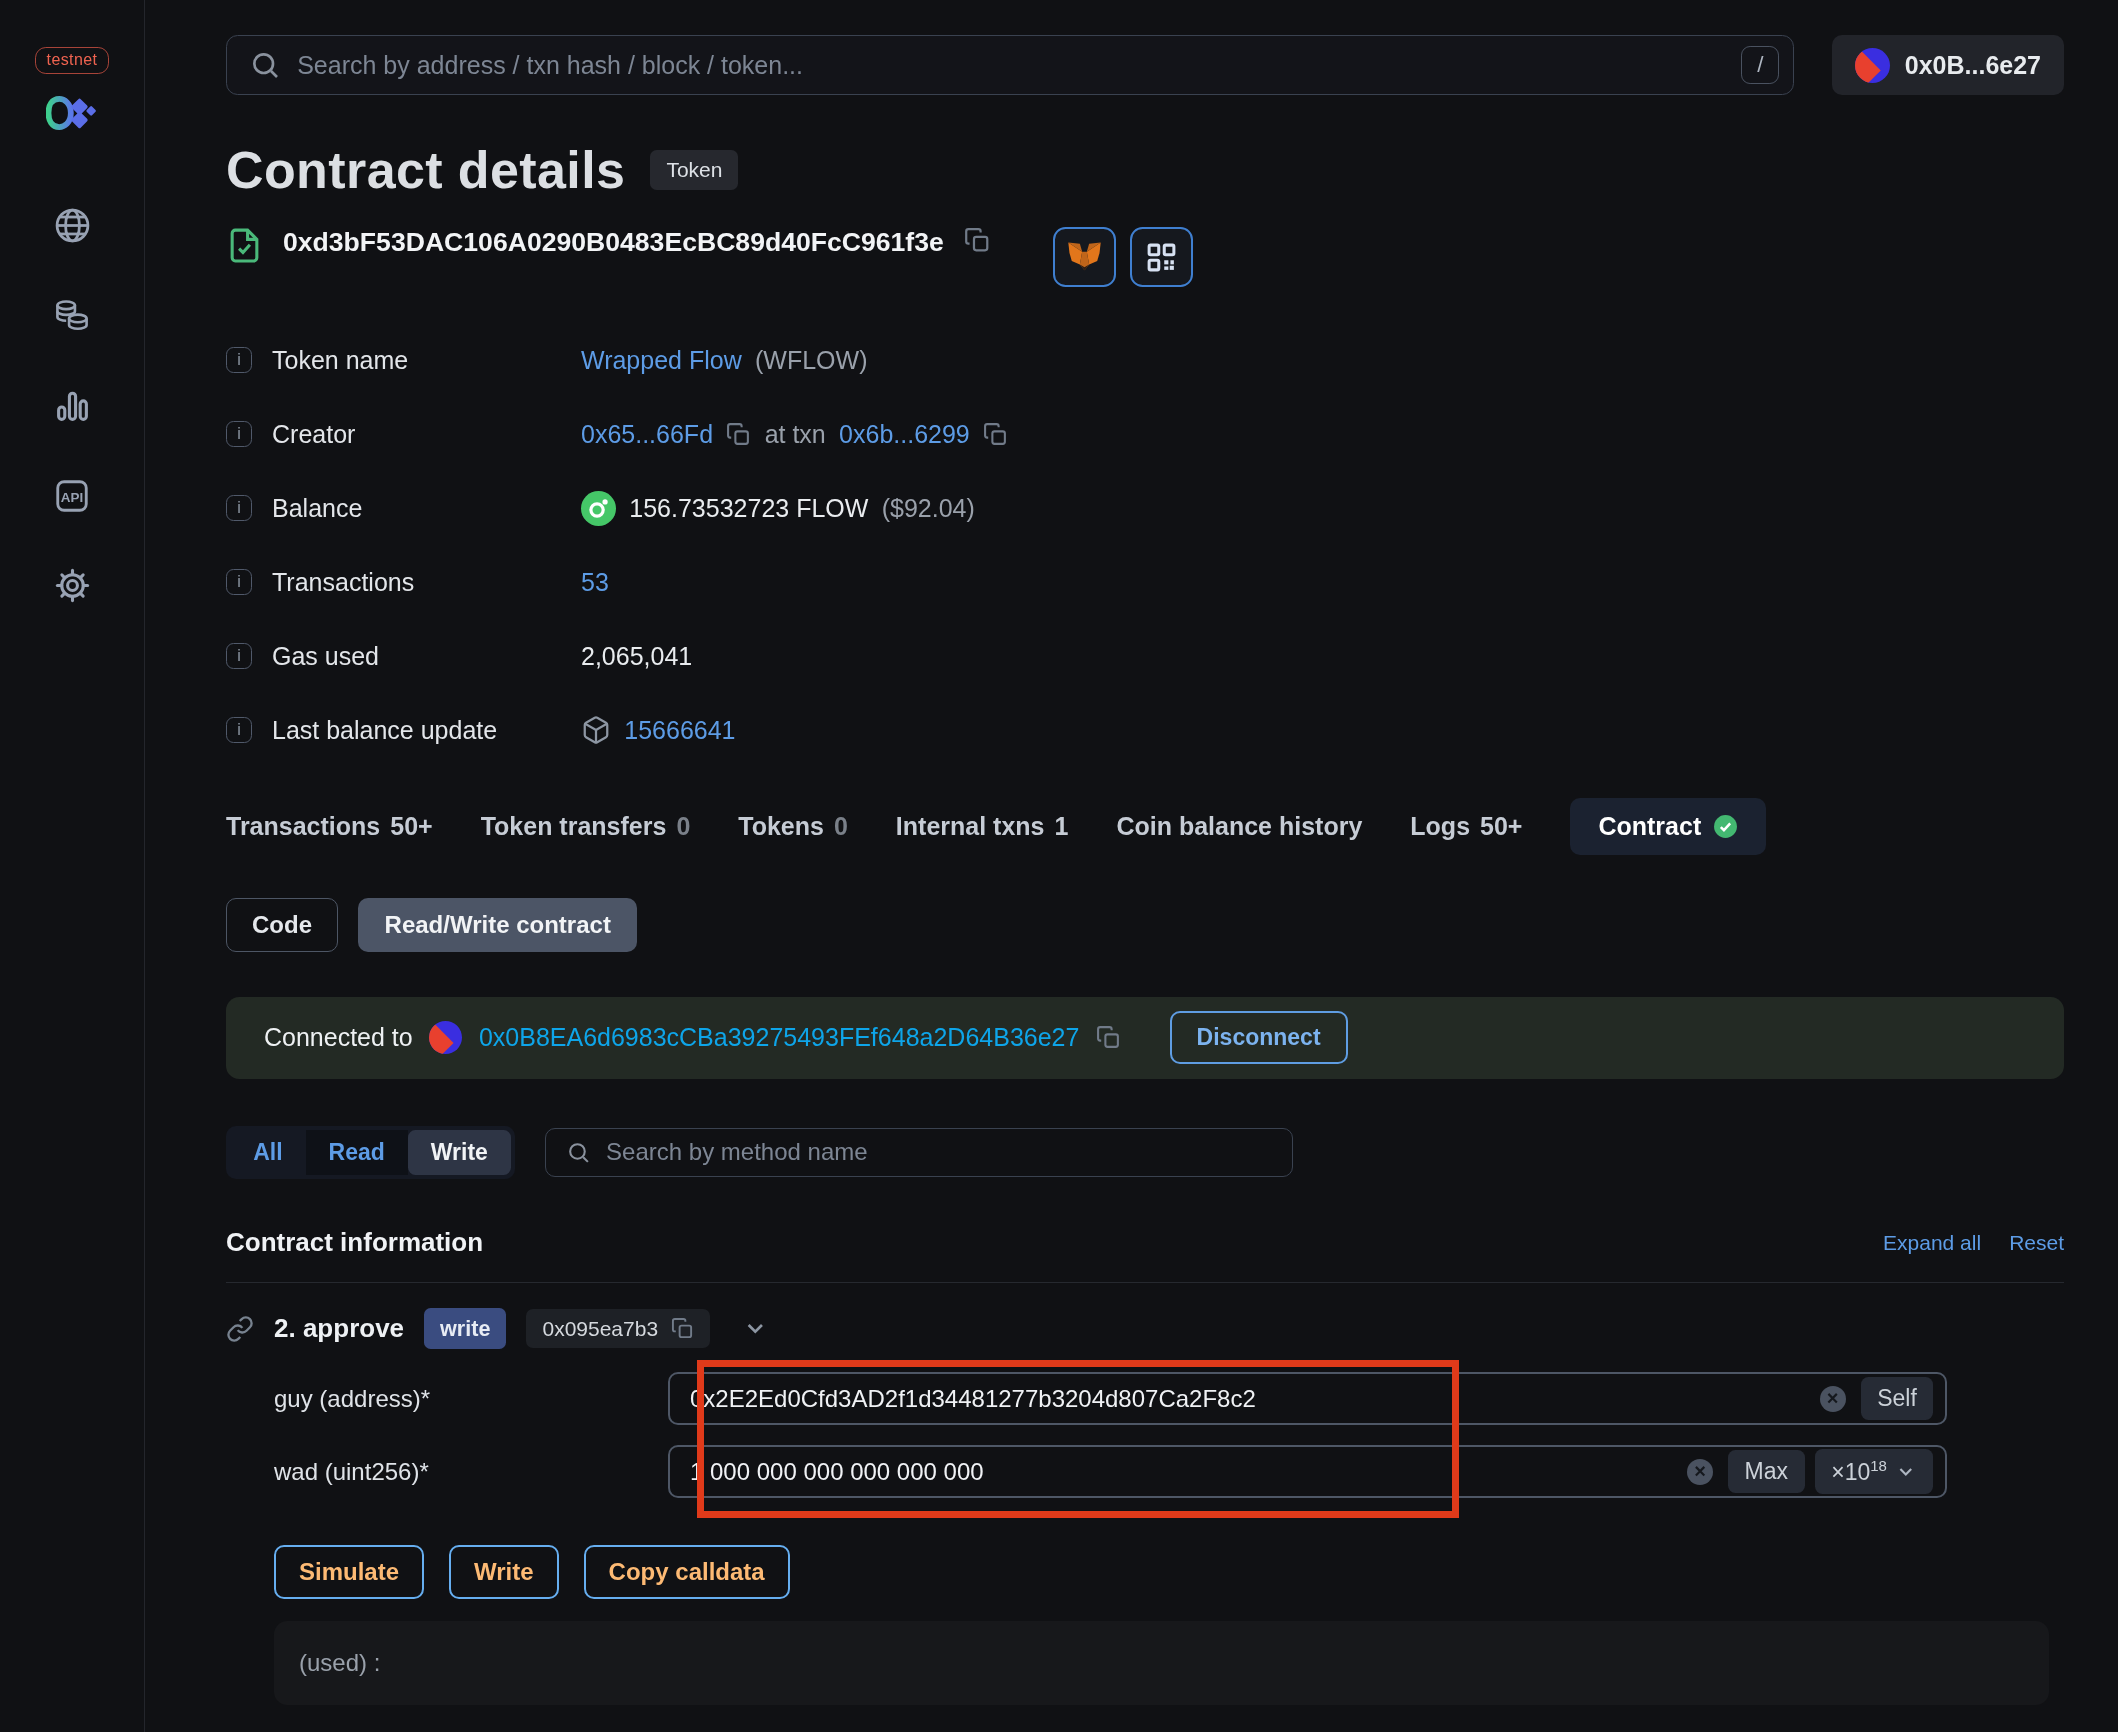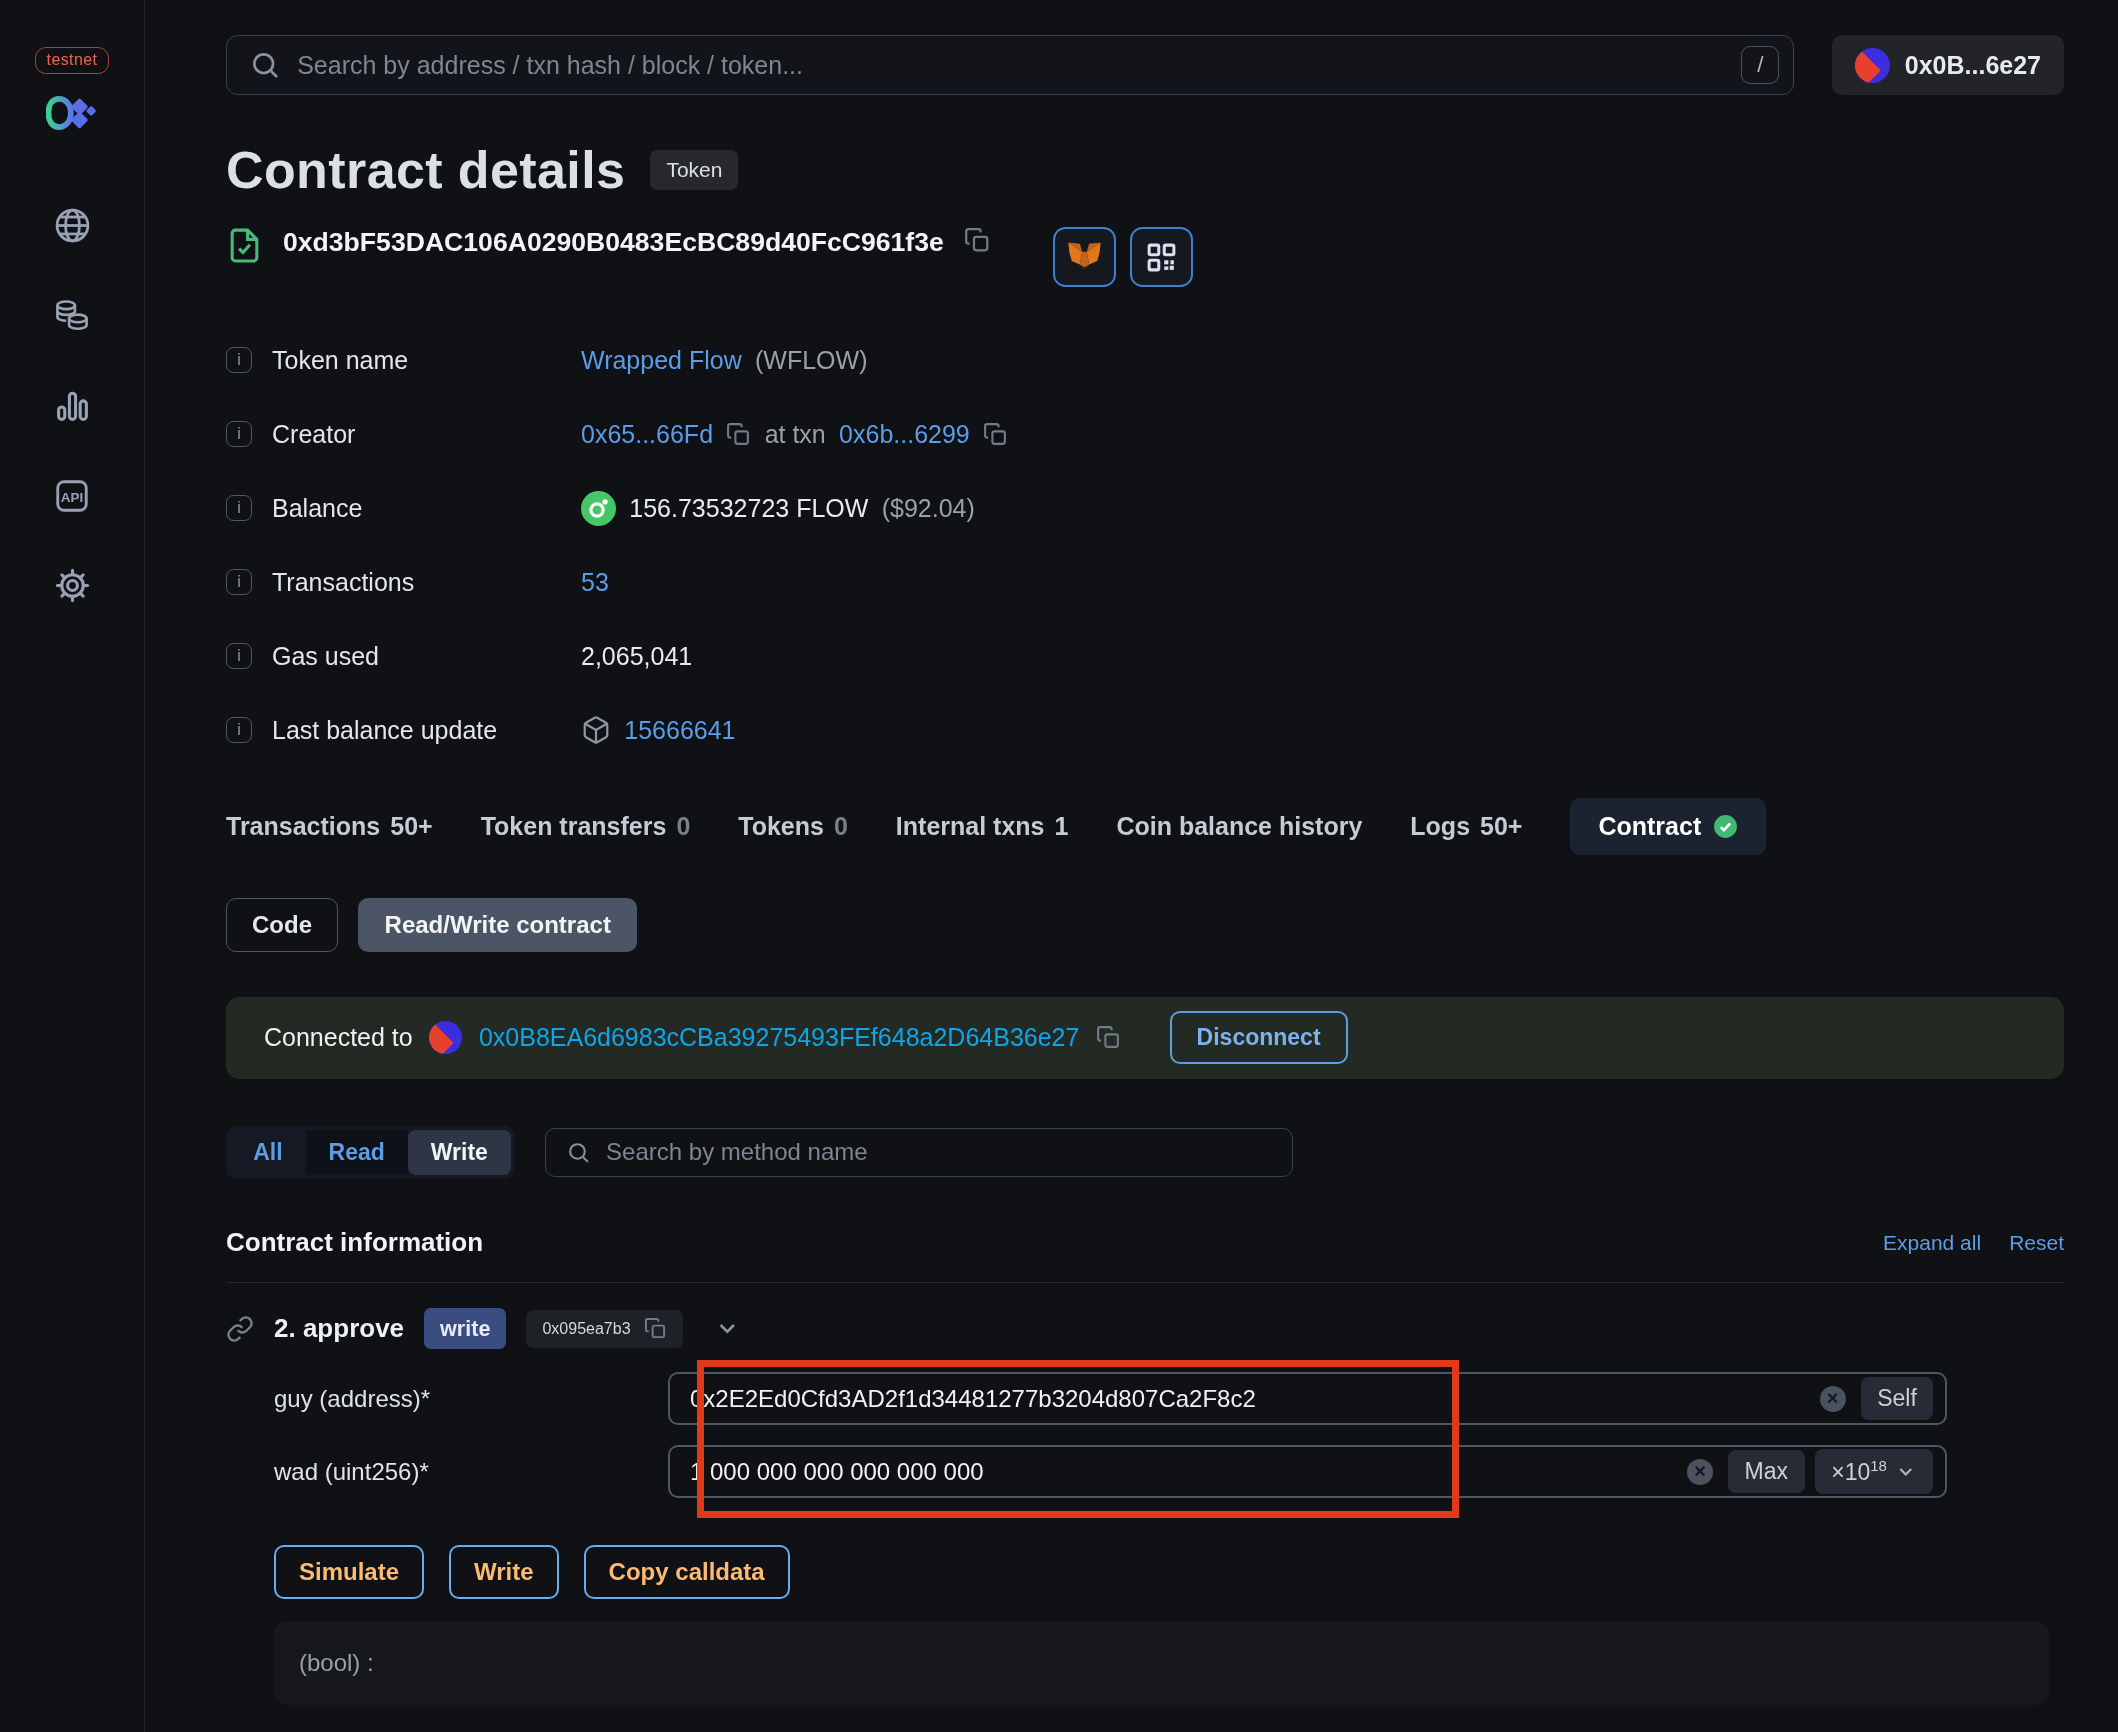--- a/index.html
+++ b/index.html
@@ -70,21 +70,21 @@
   .method-search input::placeholder{color:#7d8694}
 
   .section-head{margin-top:48px;display:flex;align-items:center}
   .section-title{font-size:26px;font-weight:700;color:#f0f2f5}
   .section-links{margin-left:auto;display:flex;gap:28px;font-size:21px}
   .divider{margin-top:24px;border-top:1.7px solid #26292f}
 
   .method-row{margin-top:25px;display:flex;align-items:center;gap:20px}
   .method-name{font-size:26px;font-weight:600;color:#eef1f4}
   .badge-write{background:#3a4c80;color:#e8ecf4;font-size:21.6px;font-weight:600;padding:7.5px 16px;border-radius:6.6px}
-  .badge-selector{background:#1e2126;color:#d5d9de;font-size:16px;padding:7.5px 16px;border-radius:7px;display:flex;gap:13.3px;align-items:center}
+  .badge-selector{background:#1e2126;color:#d5d9de;font-size:21px;padding:7.5px 16px;border-radius:7px;display:flex;gap:13.3px;align-items:center}
 
   .form-rows{margin-top:23px;position:relative}
   .f-row{display:flex;align-items:center;height:53px;margin-bottom:20px}
   .f-label{width:442px;padding-left:48px;font-size:24px;color:#dfe3e8;flex:none}
   .f-input{width:1279px;height:53px;border:2.1px solid #4e5766;border-radius:10px;display:flex;align-items:center;padding:0 11.6px 0 20px;background:#101114}
   .f-input input{flex:1;font-size:24px;color:#f0f2f5;background:none;border:none;outline:none;font-family:inherit}
   .clear-btn{width:26px;height:26px;border-radius:50%;background:#4a5260;color:#15181d;font-size:20px;font-weight:700;display:flex;align-items:center;justify-content:center;margin:0 15px 0 6.6px;border:none;cursor:pointer;flex:none}
   .chip{background:#262b35;color:#ccd2d9;font-size:23px;font-weight:500;padding:8.3px 16.6px;border-radius:7.5px;display:flex;align-items:center;gap:8.3px;border:none;cursor:pointer;font-family:inherit;flex:none}
   .chip sup{font-size:15px}
   .chip + .chip{margin-left:10px}
@@ -445,19 +445,19 @@
     <div class="annotation"></div>
   </div>
 
   <div class="actions">
     <button class="btn-blue">Simulate</button>
     <button class="btn-blue">Write</button>
     <button class="btn-blue">Copy calldata</button>
   </div>
 
   <div class="output">
-    <span>(bool) :</span>
+    <span>(used) :</span>
   </div>
 
   <div class="bottom-divider"></div>
 
 </main>
 
 
 </body></html>

